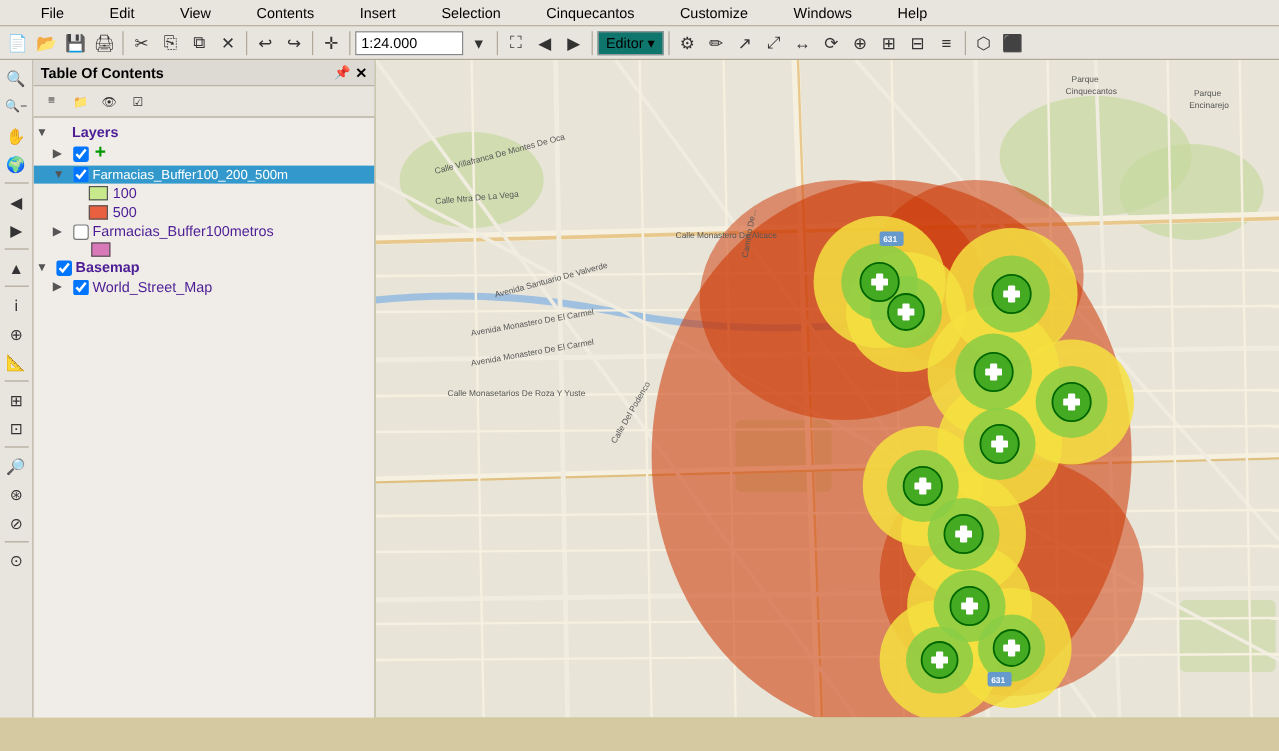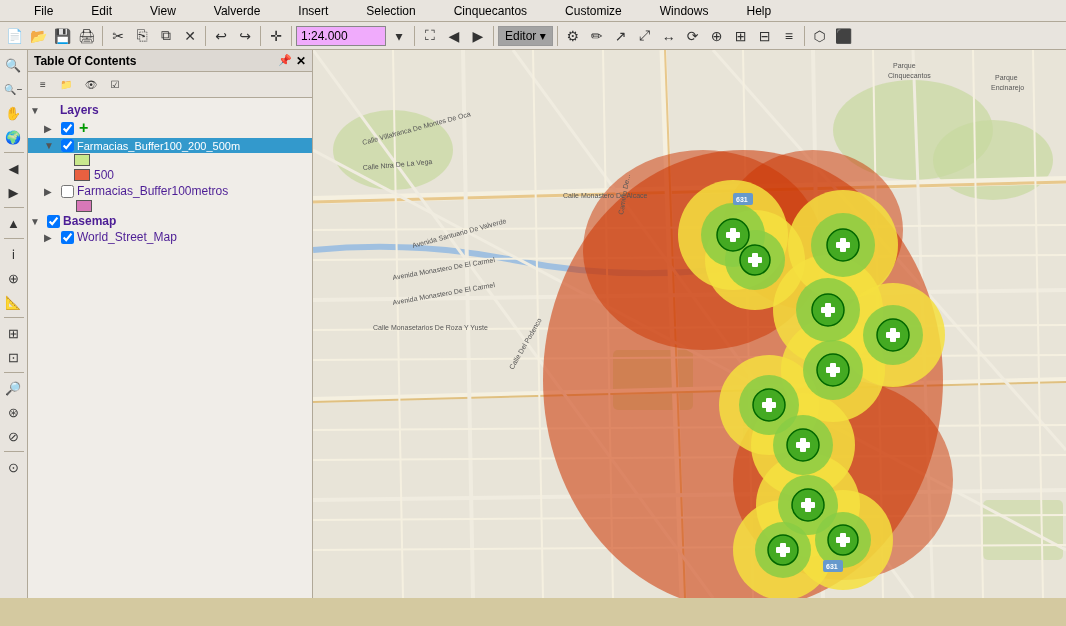--- a/index.html
+++ b/index.html
@@ -38,28 +38,28 @@
       border: 1px solid transparent;
       cursor: pointer;
       display: flex; align-items: center; justify-content: center;
       font-size: 14px;
       color: #333;
     }
     .toolbar-sep { width: 1px; height: 20px; background: #b0a898; margin: 0 2px; }
     .scale-box {
       display: flex; align-items: center;
       border: 1px solid #888;
-      background: #f0abfc;
+      background: #ffffff;
       padding: 1px 4px;
       font-size: 12px;
       height: 20px;
       min-width: 90px;
     }
     .dropdown-btn {
-      background: #a3a3a3;
+      background: #0f766e;
       border: 1px solid #999;
       padding: 1px 6px;
       font-size: 12px;
       height: 20px;
       cursor: pointer;
       display: flex; align-items: center;
     }
 
     
     .main-layout {
@@ -159,21 +159,21 @@
       width: 100%; height: 100%;
     }
   </style>
 </head>
 <body>
 
 <div class="menu-bar">
   <span class="menu-item">File</span>
   <span class="menu-item">Edit</span>
   <span class="menu-item">View</span>
-  <span class="menu-item">Valverde</span>
+  <span class="menu-item">Contents</span>
   <span class="menu-item">Insert</span>
   <span class="menu-item">Selection</span>
   <span class="menu-item">Cinquecantos</span>
   <span class="menu-item">Customize</span>
   <span class="menu-item">Windows</span>
   <span class="menu-item">Help</span>
 </div>
 
 <div class="toolbar">
   <button class="toolbar-btn" title="New">📄</button>
@@ -278,20 +278,21 @@
 
       <div class="toc-row toc-indent selected">
         <span class="toc-expand">▼</span>
         <input type="checkbox" class="toc-checkbox" checked="" style="">
         <span class="toc-label" style="font-size:11px;">Farmacias_Buffer100_200_500m</span>
       </div>
 
       <div class="toc-row toc-indent2">
         <span style="width:14px;"></span>
         <div class="legend-swatch" style="background:#c8e88c;"></div>
+        <span class="toc-label">100</span>
       </div>
       <div class="toc-row toc-indent2">
         <span style="width:14px;"></span>
         <div class="legend-swatch" style="background:#e86040;"></div>
         <span class="toc-label">500</span>
       </div>
 
       <div class="toc-row toc-indent">
         <span class="toc-expand">▶</span>
         <input type="checkbox" class="toc-checkbox" style="">

